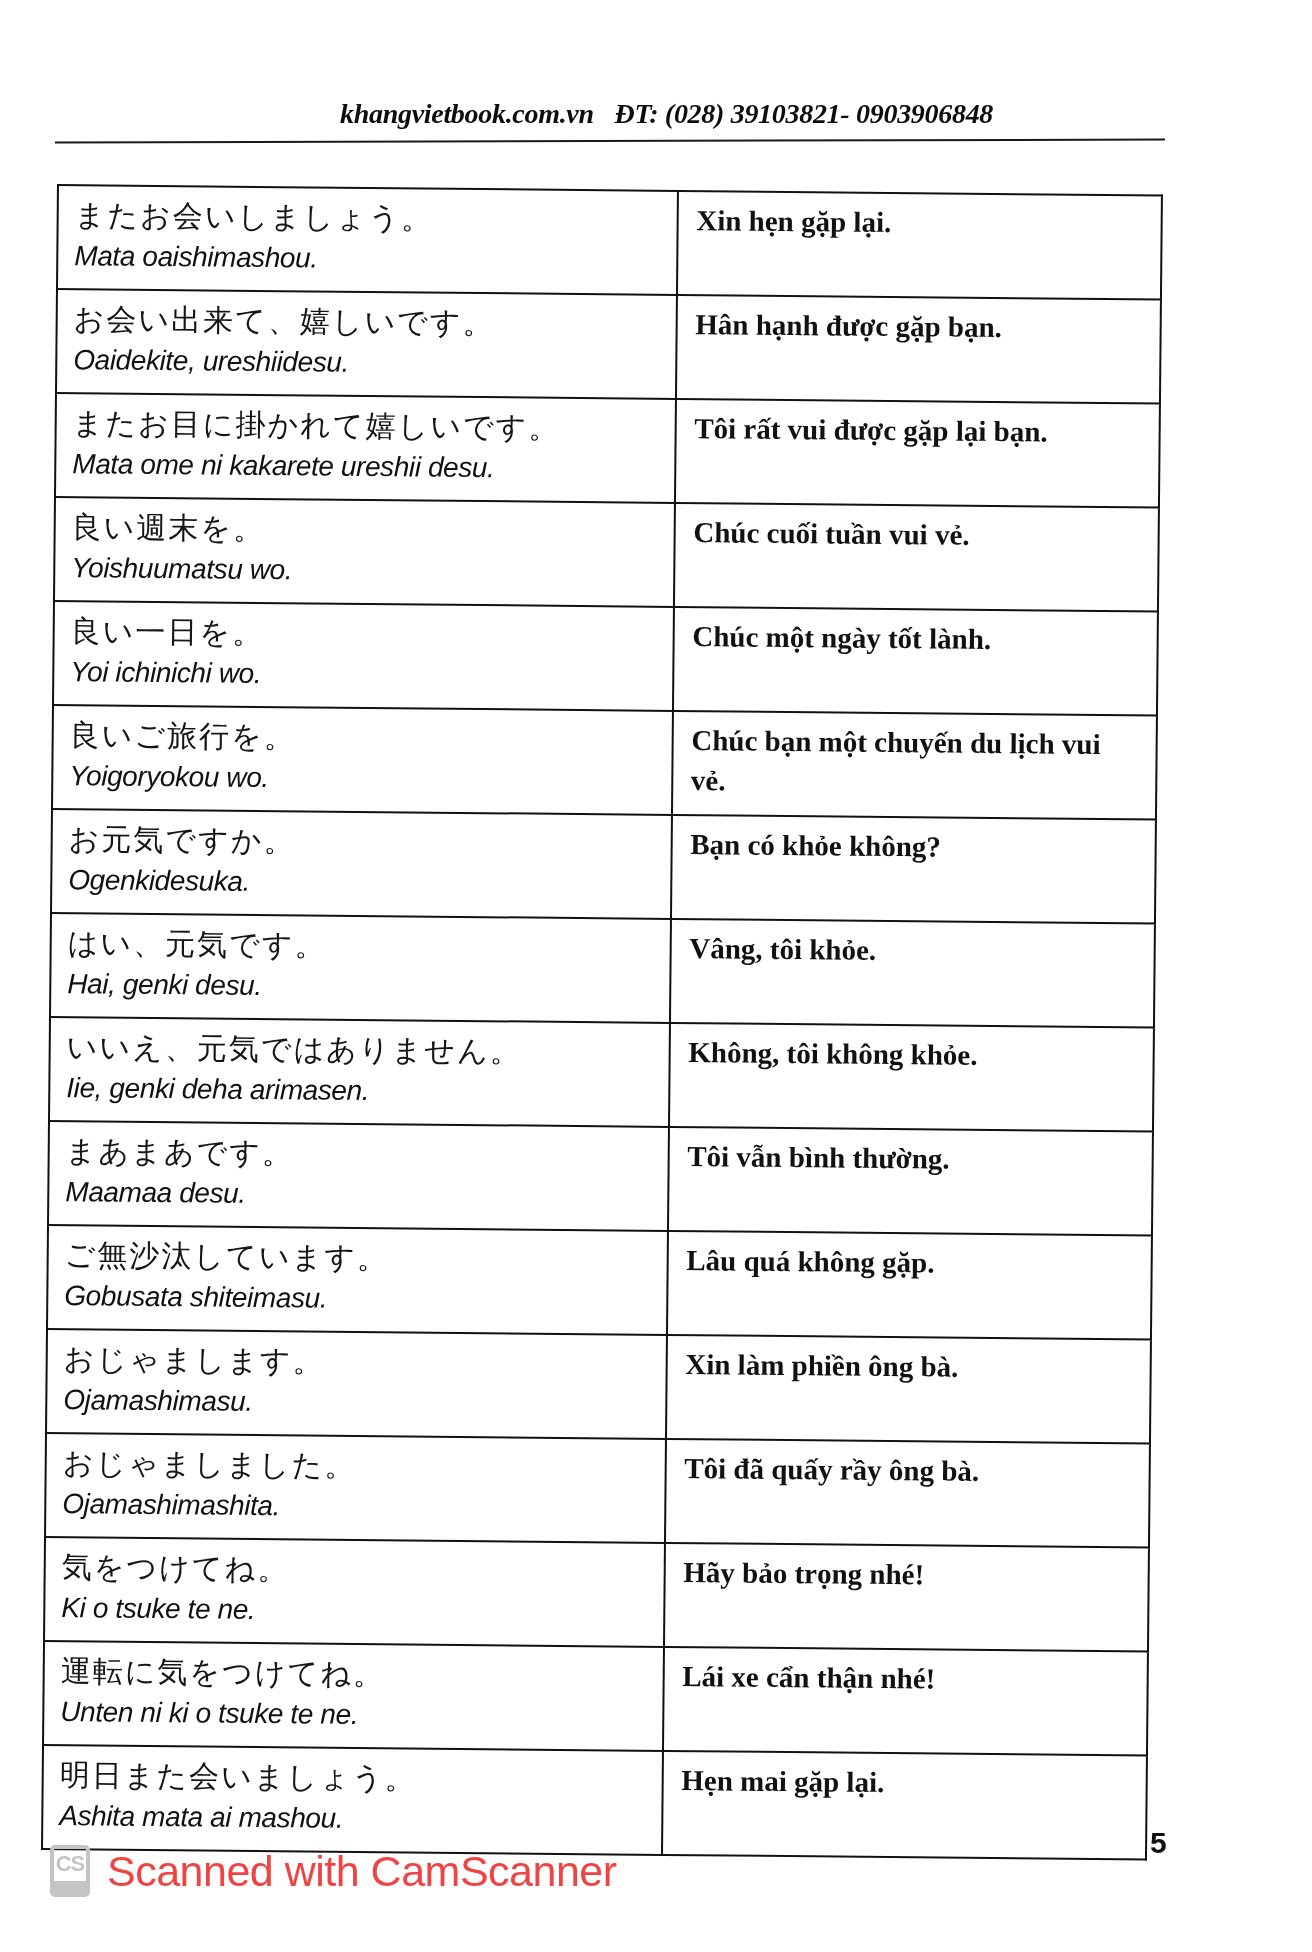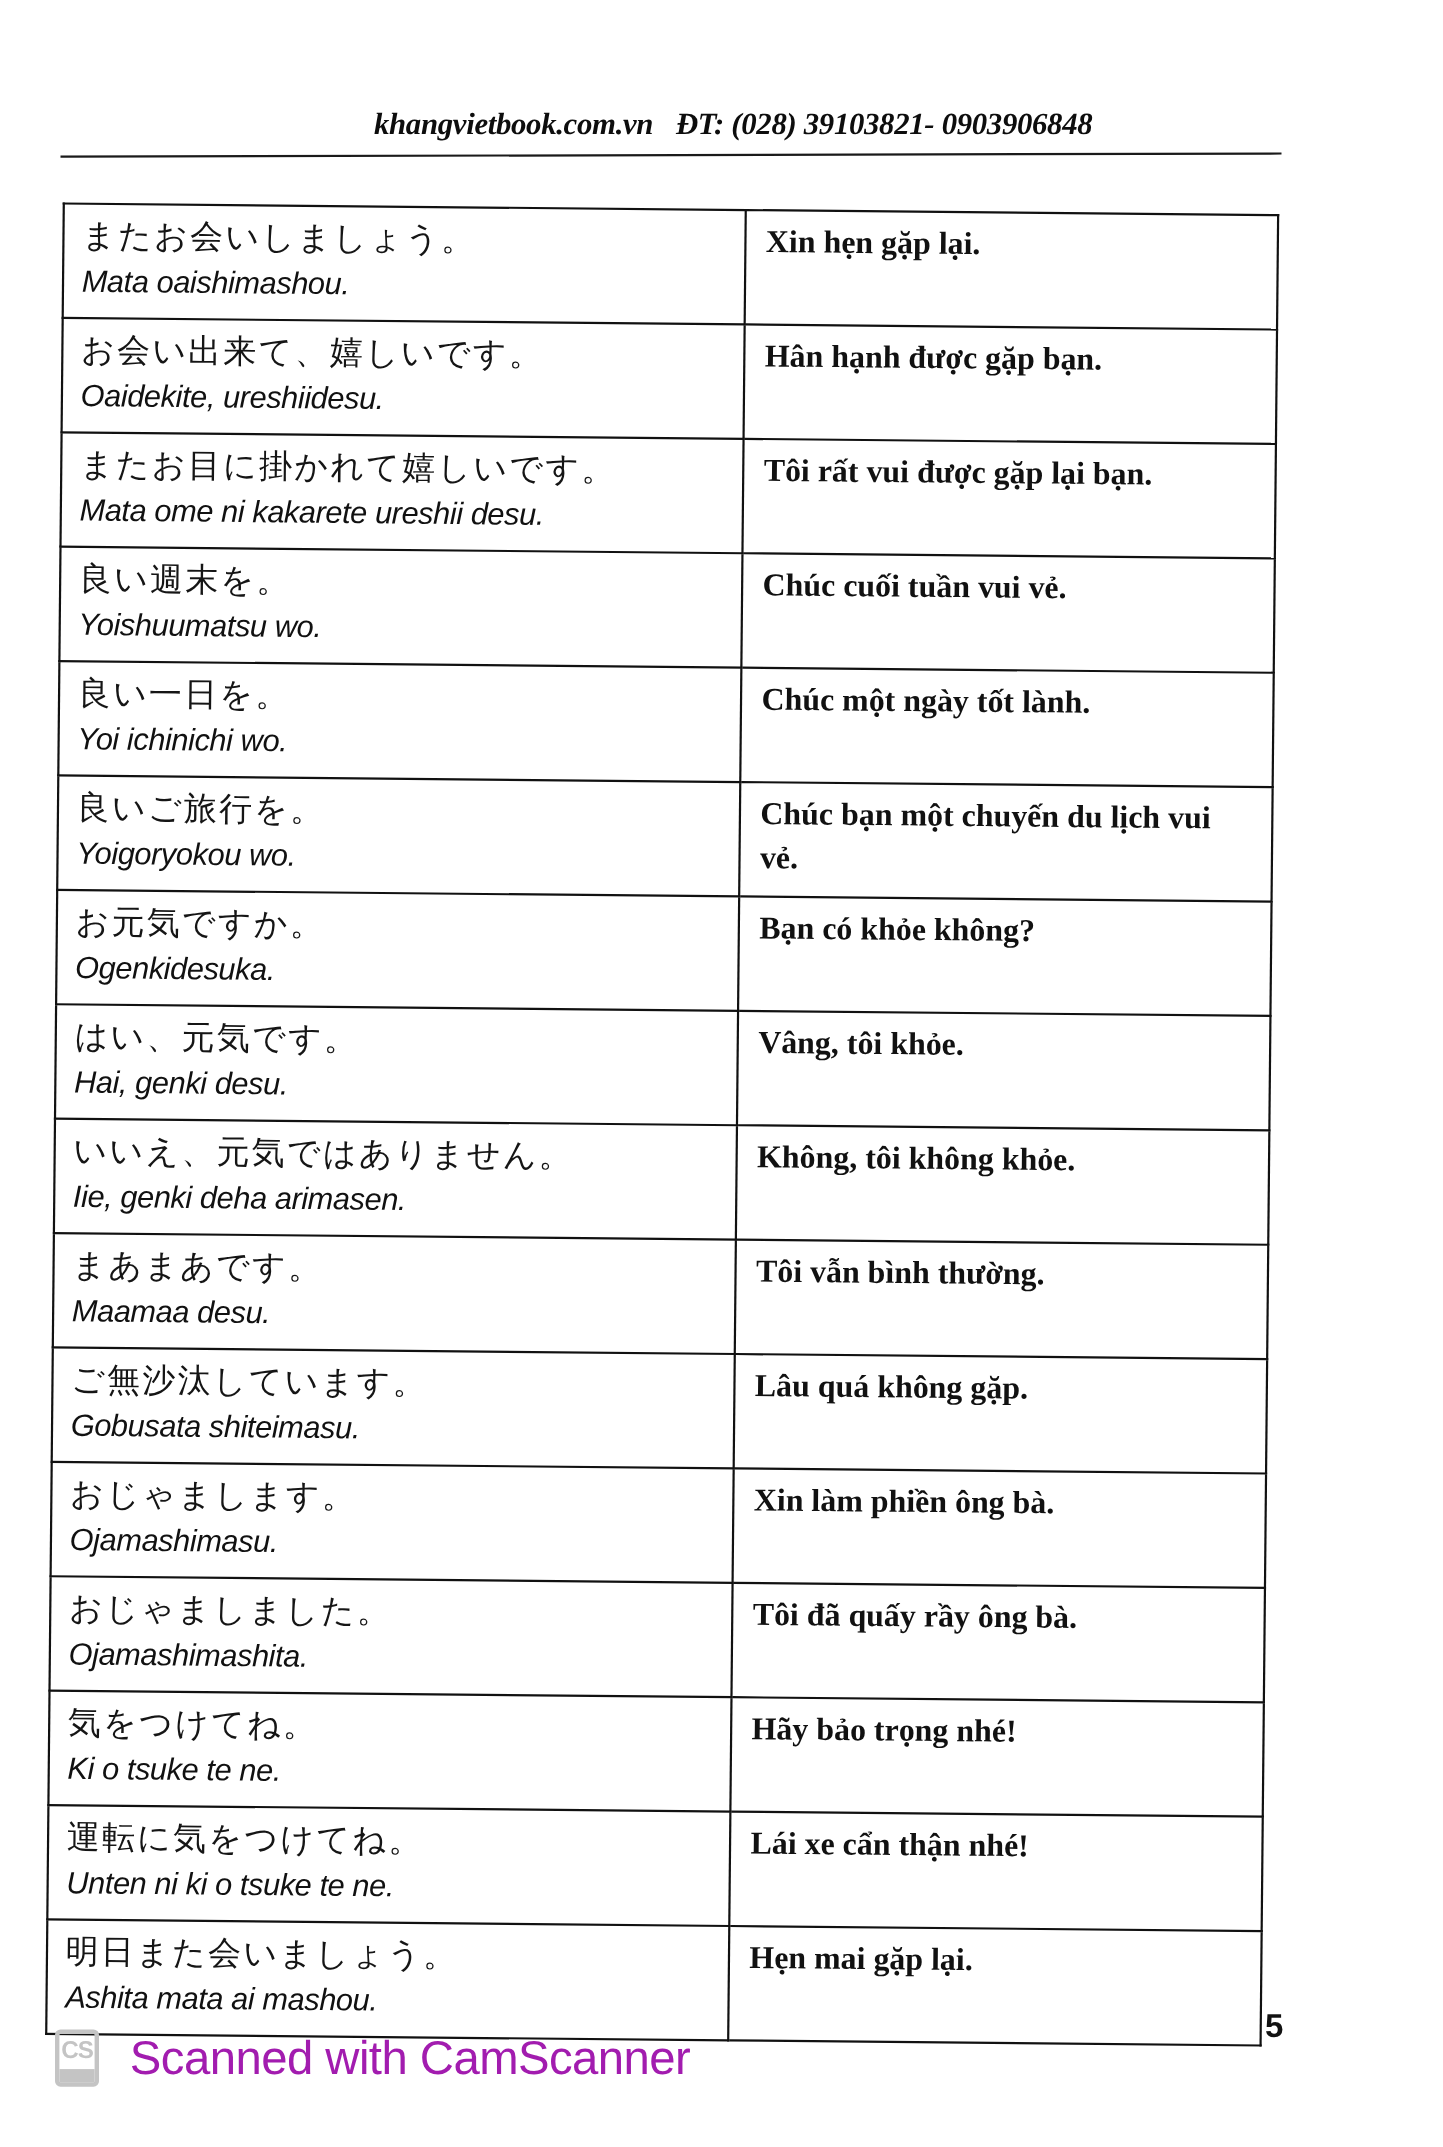--- a/index.html
+++ b/index.html
@@ -109,42 +109,42 @@
   .cs-logo {
     width: 40px;
     height: 52px;
     border: 4px solid #c4c4c4;
     border-radius: 5px;
     box-sizing: border-box;
     position: relative;
     display: flex;
     align-items: flex-start;
     justify-content: center;
-    margin-right: 28px;
+    margin-right: 17px;
   }
   .cs-logo .cs-text {
     font-family: "Liberation Sans", sans-serif;
     font-weight: bold;
     font-size: 22px;
     line-height: 30px;
     color: #c4c4c4;
     letter-spacing: -1px;
   }
   .cs-logo .cs-bar {
     position: absolute;
     left: 0;
     right: 0;
     bottom: 0;
     height: 12px;
     background: #c4c4c4;
   }
   .watermark-text {
     font-family: "Liberation Sans", sans-serif;
     font-size: 43px;
-    color: #a21caf;
+    color: #ef4444;
     letter-spacing: -0.5px;
   }
 </style>
 </head>
 <body>
 
 <div class="header">
   <span class="site">khangvietbook.com.vn</span>
   <span class="phone">ĐT: (028) 39103821- 0903906848</span>
 </div>

